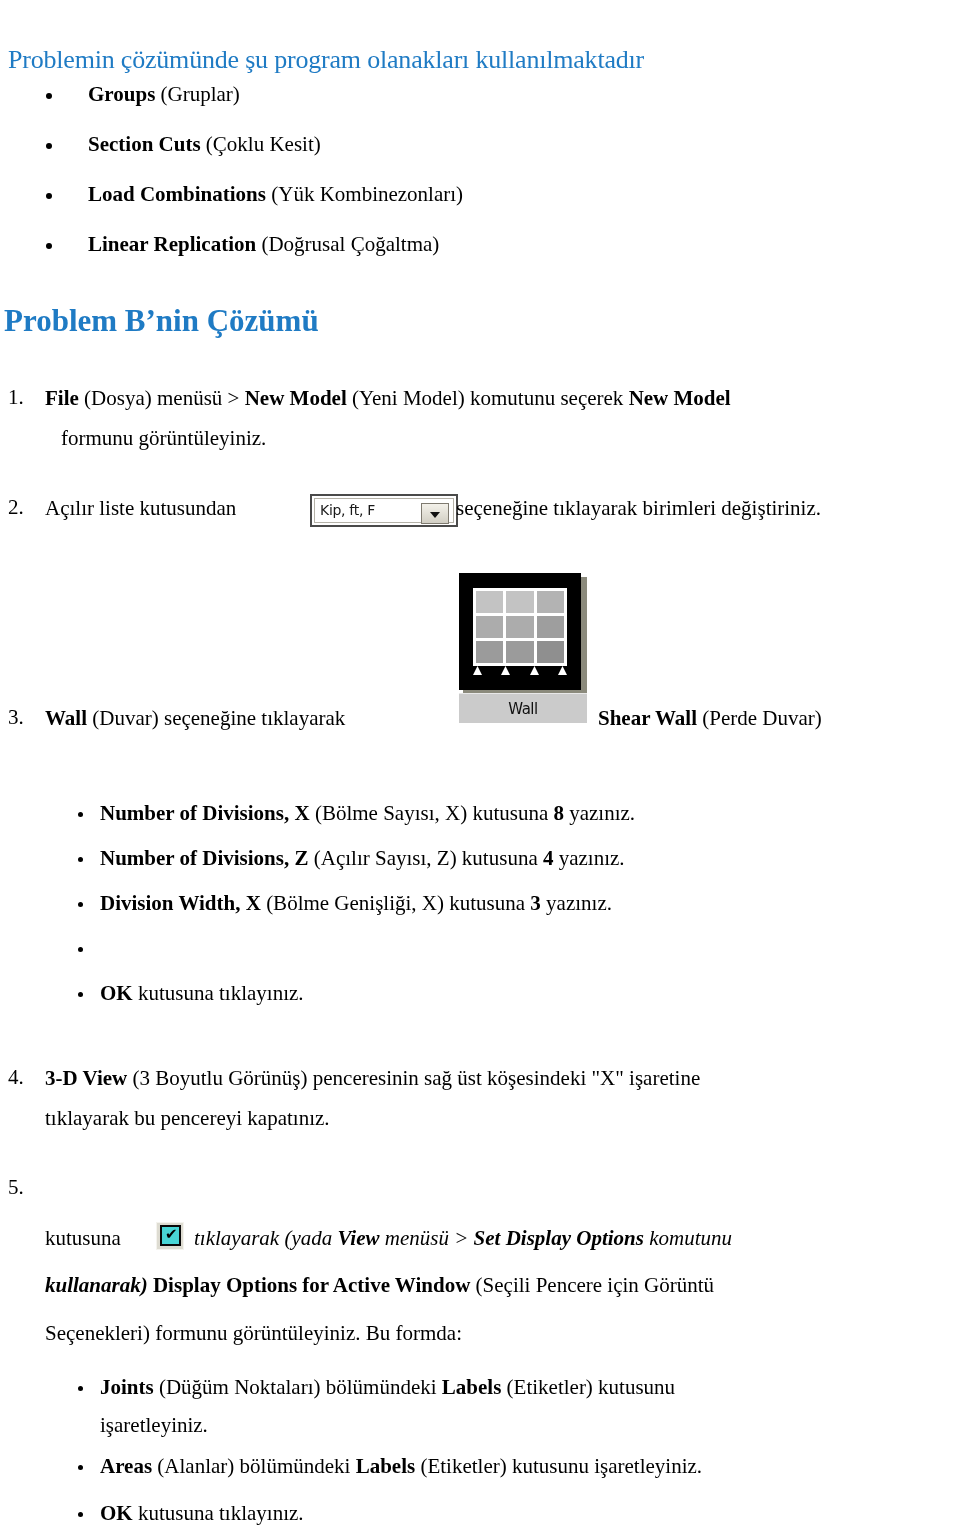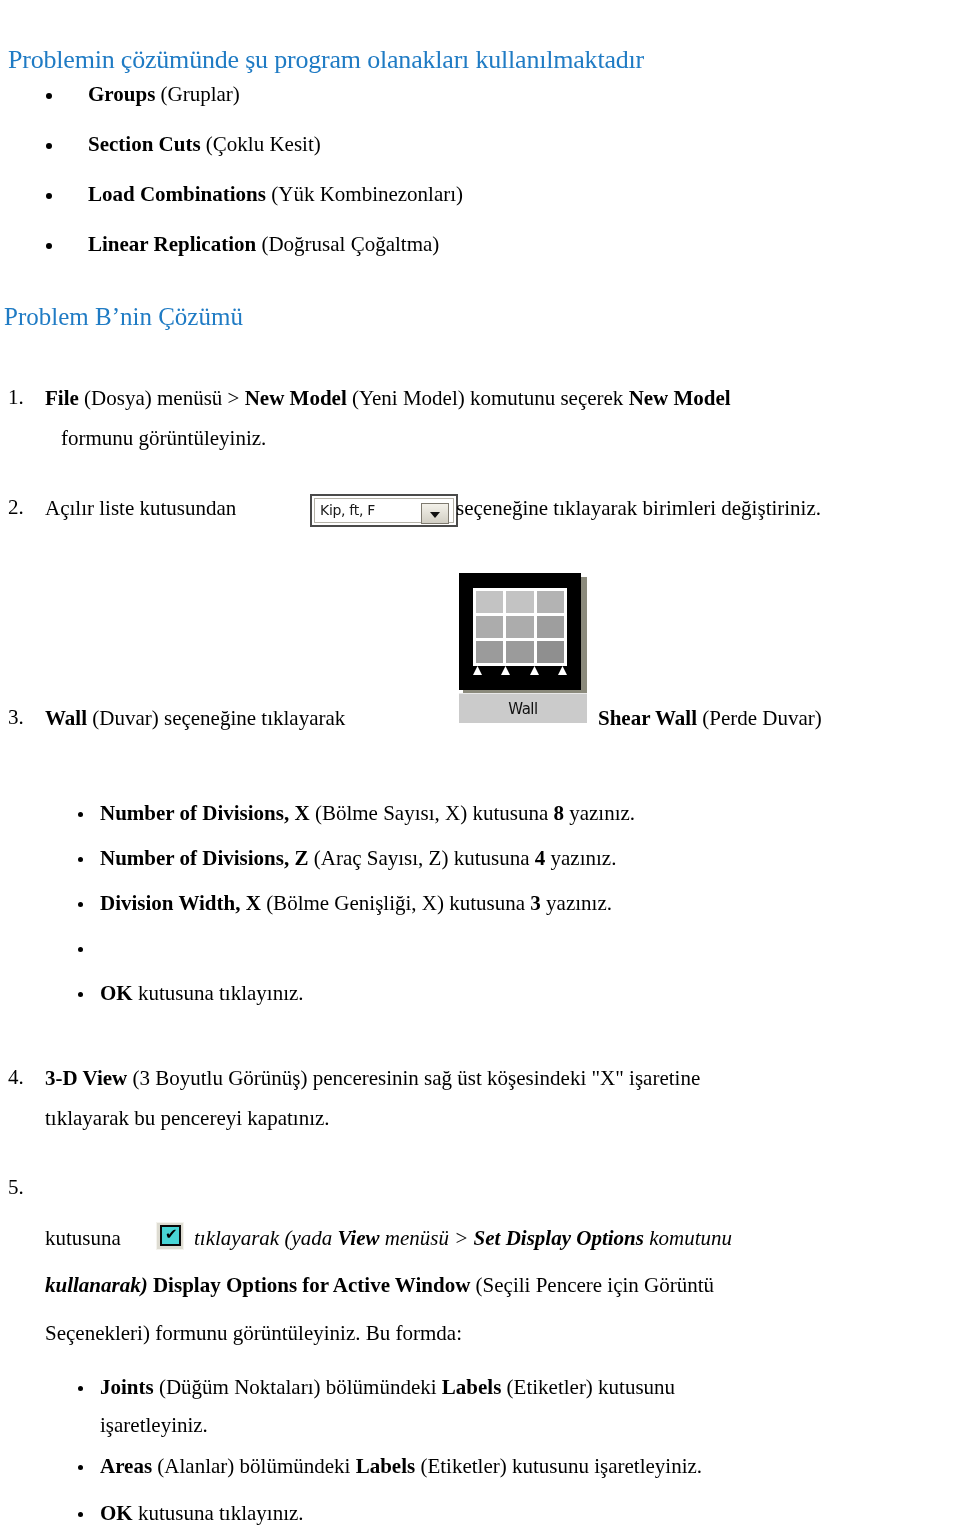--- a/index.html
+++ b/index.html
@@ -32,22 +32,22 @@
     font-weight: normal;
     color: #1F7BC4;
     letter-spacing: -0.2px;
     white-space: nowrap;
     margin-top: 39px;
   }
   .heading-sub {
     position: absolute;
     left: 4px;
     top: 303px;
-    font-size: 25px;
-    font-weight: normal;
+    font-size: 31px;
+    font-weight: bold;
     color: #1F7BC4;
     white-space: nowrap;
   }
 
   
   .row {
     position: absolute;
     font-size: 21px;
     line-height: 26px;
     white-space: nowrap;
@@ -304,21 +304,21 @@
     <span class="b">Shear Wall</span><span> (Perde Duvar)</span>
   </div>
 
   <div class="bullet-dot" style="left:78px; top:812px; width:5px; height:5px;"></div>
   <div class="row" style="left:100px; top:800px;">
     <span class="b">Number of Divisions, X</span><span> (Bölme Sayısı, X) kutusuna </span><span class="b">8</span><span> yazınız.</span>
   </div>
 
   <div class="bullet-dot" style="left:78px; top:857px; width:5px; height:5px;"></div>
   <div class="row" style="left:100px; top:845px;">
-    <span class="b">Number of Divisions, Z</span><span> (Araç Sayısı, Z) kutusuna </span><span class="b">4</span><span> yazınız.</span>
+    <span class="b">Number of Divisions, Z</span><span> (Açılır Sayısı, Z) kutusuna </span><span class="b">4</span><span> yazınız.</span>
   </div>
 
   <div class="bullet-dot" style="left:78px; top:902px; width:5px; height:5px;"></div>
   <div class="row" style="left:100px; top:890px;">
     <span class="b">Division Width, X</span><span> (Bölme Genişliği, X) kutusuna </span><span class="b">3</span><span> yazınız.</span>
   </div>
 
   <div class="bullet-dot" style="left:78px; top:947px; width:5px; height:5px;"></div>
 
   <div class="bullet-dot" style="left:78px; top:992px; width:5px; height:5px;"></div>

